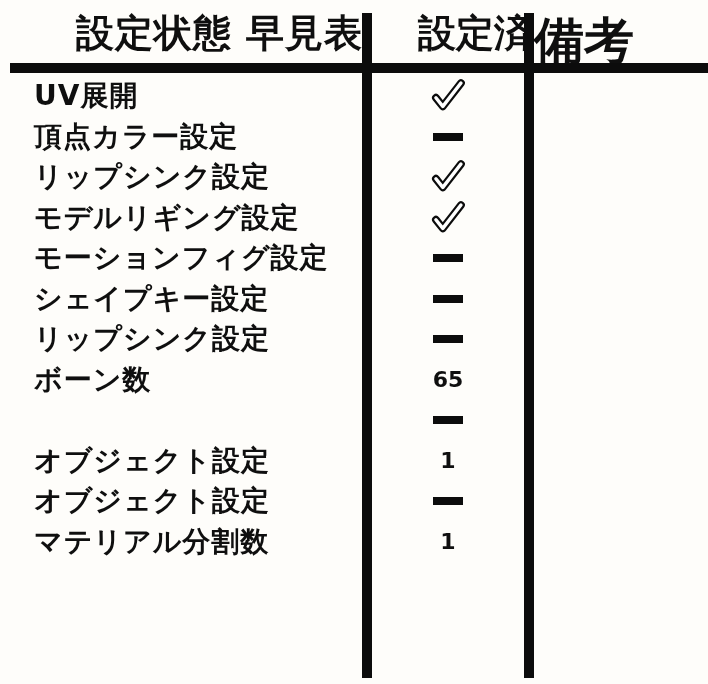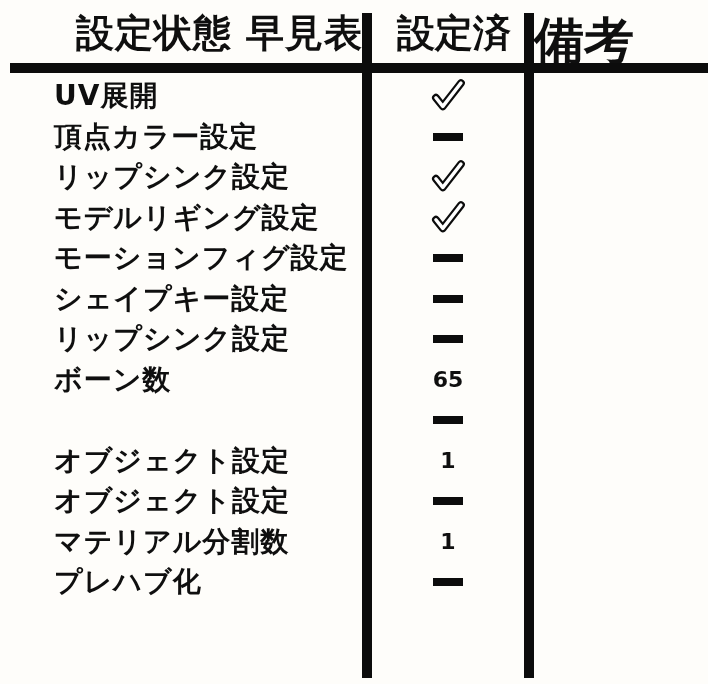--- a/index.html
+++ b/index.html
@@ -54,20 +54,21 @@
   }
   .header-status {
     position: absolute;
     top: 8px;
     left: 372px;
     width: 164px;
     text-align: center;
     font-size: 38px;
     font-weight: bold;
     white-space: nowrap;
+    padding-left: 21px;
   }
   .header-notes {
     position: absolute;
     top: 8px;
     left: 534px;
     width: 174px;
     text-align: left;
     font-size: 50px;
     font-weight: bold;
     white-space: nowrap;
@@ -78,21 +79,21 @@
     top: 76px;
     left: 0;
     width: 708px;
   }
   .row {
     position: relative;
     height: 40.5px;
   }
   .row-label {
     position: absolute;
-    left: 54px;
+    left: 34px;
     top: 0;
     height: 40.5px;
     line-height: 40.5px;
     font-size: 28px;
     font-weight: bold;
     letter-spacing: 1px;
     white-space: nowrap;
   }
   .status-cell {
     position: absolute;
@@ -264,23 +265,14 @@
 
   <div class="row">
     <div class="row-label">マテリアル分割数</div>
     <div class="status-cell">
 
       <span class="status-value" style="display: block;">1</span>
     </div>
     <div class="notes-cell"></div>
   </div>
 
-  <div class="row">
-    <div class="row-label">プレハブ化</div>
-    <div class="status-cell">
-
-      <span class="dash-icon" style="display: block;"></span>
-
-    </div>
-    <div class="notes-cell"></div>
-  </div>
 </div>
 </div>
 
 </body></html>

